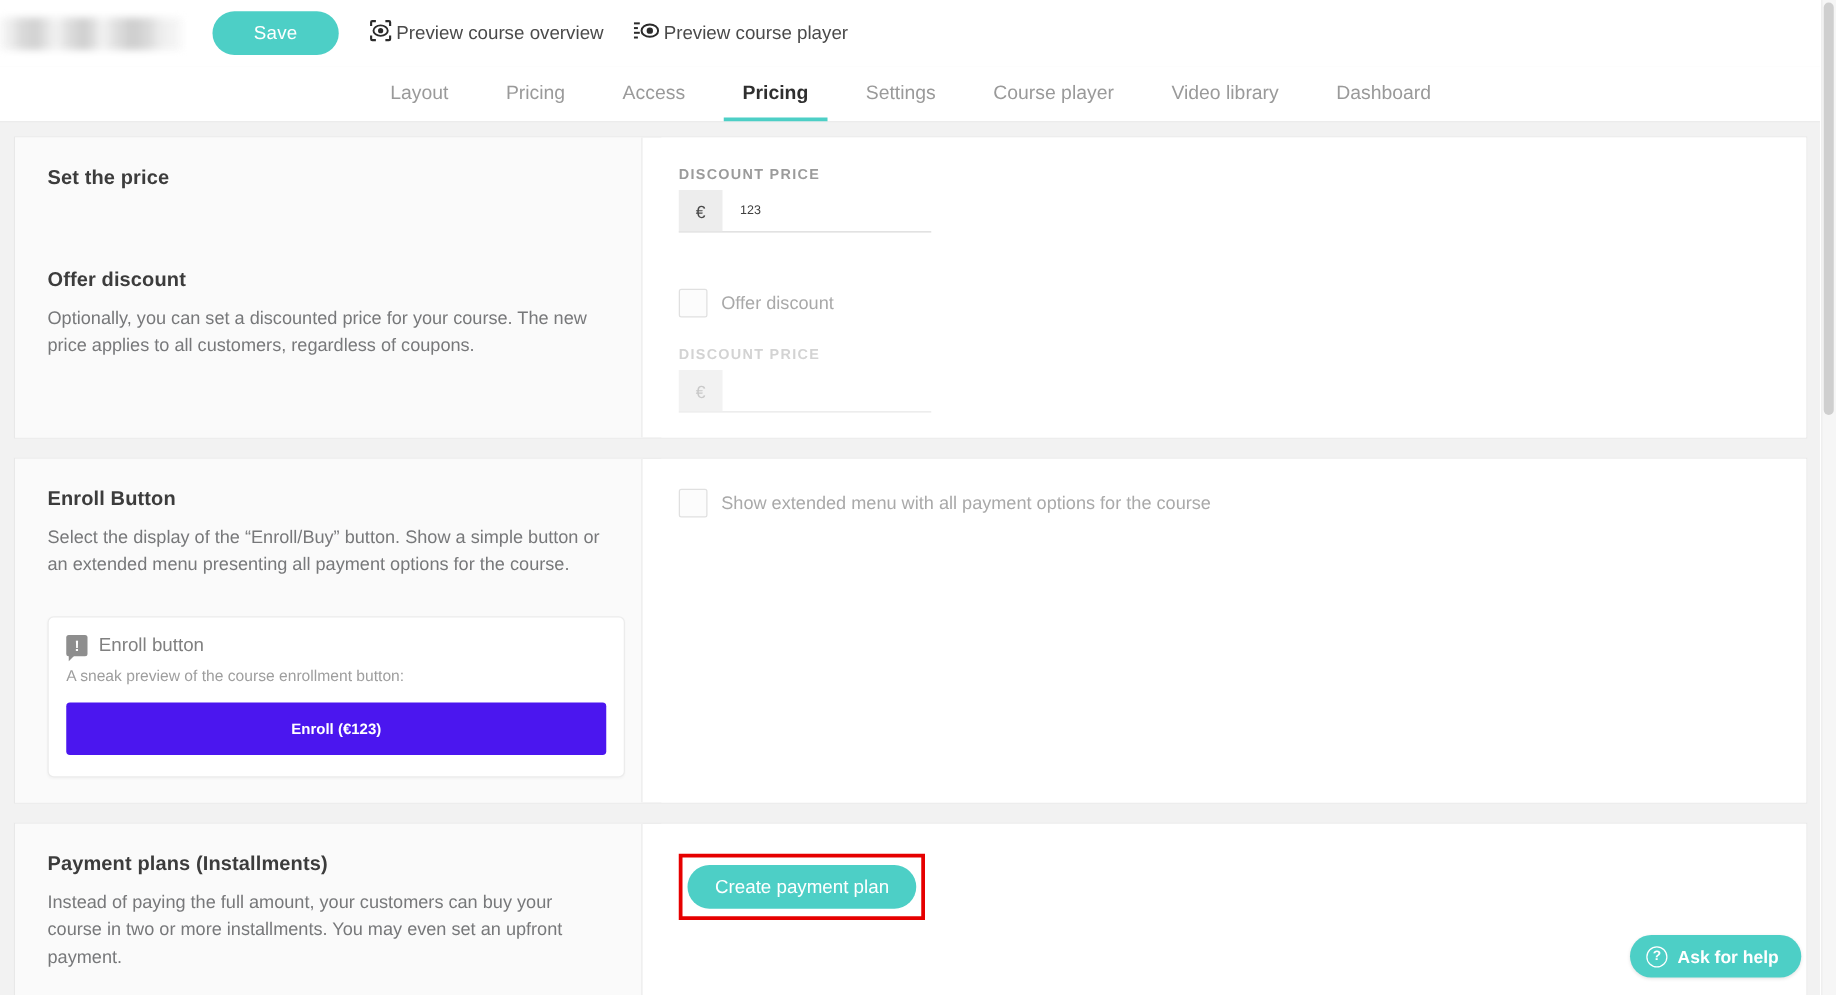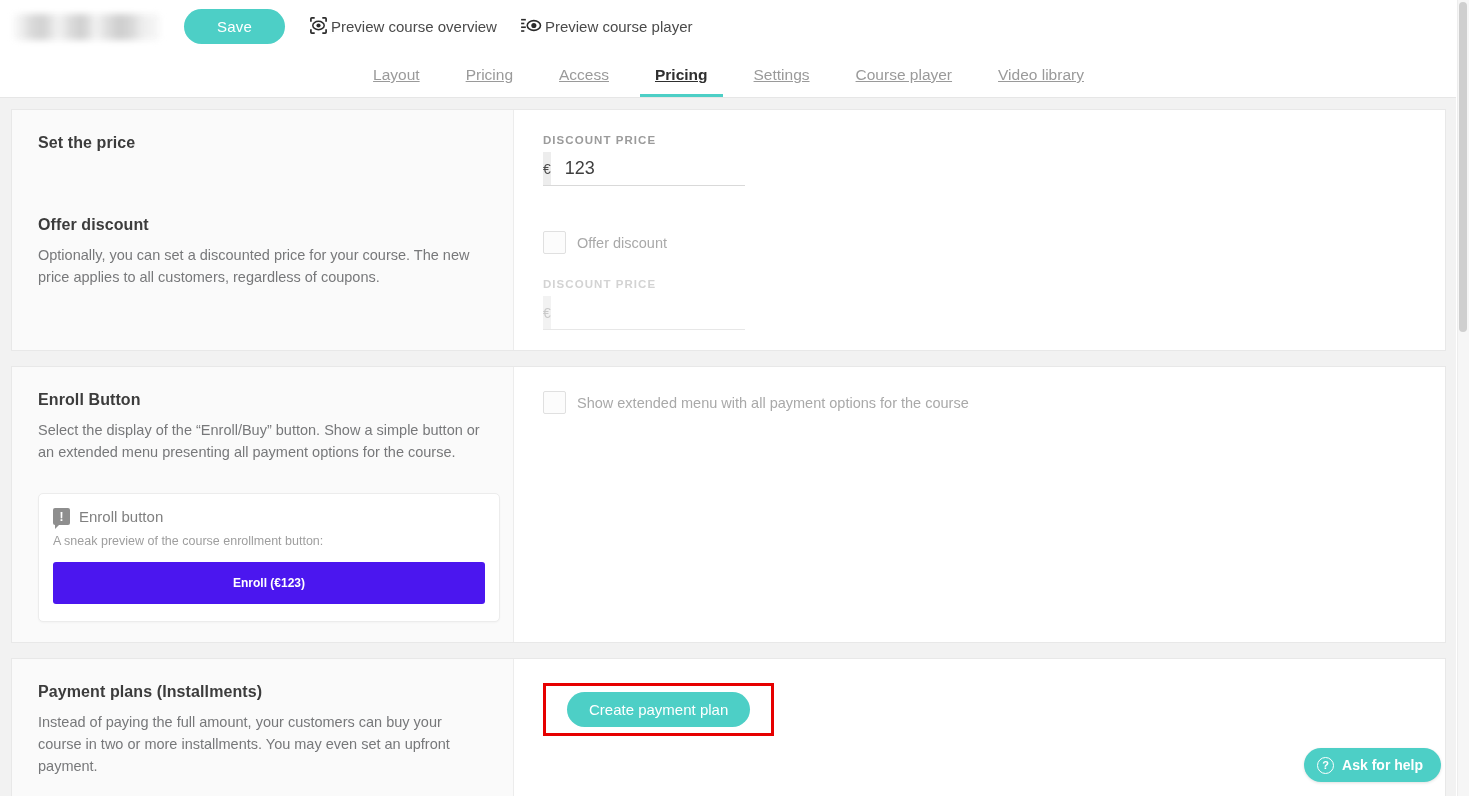--- a/index.html
+++ b/index.html
@@ -12,21 +12,20 @@
     -webkit-font-smoothing: antialiased;
   }
   .app { position: relative; width: 1469px; height: 796px; overflow: hidden; }
 
   
   .topbar {
     position: absolute; top: 0; left: 0;
     width: 1457px; height: 53px;
     background: #ffffff;
     display: flex; align-items: center;
-    padding-left: 14px;
   }
   .course-title-redacted {
     width: 146px; height: 26px;
     border-radius: 2px;
     background: linear-gradient(90deg,
        #f7f7f7 0%, #ececec 6%, #d8d8d8 12%, #cfcfcf 20%, #e8e8e8 27%,
        #f2f2f2 31%, #dcdcdc 38%, #cccccc 46%, #e0e0e0 52%, #f4f4f4 56%,
        #e2e2e2 62%, #cbcbcb 72%, #d5d5d5 80%, #ededed 88%, #f8f8f8 100%);
     filter: blur(3px);
     opacity: .95;
@@ -59,21 +58,20 @@
     border-bottom: 1px solid #e6e6e6;
     display: flex; align-items: stretch; justify-content: center;
   }
   .tab {
     display: flex; align-items: center; justify-content: center;
     padding: 0 23px;
     font-size: 15.5px;
     color: #9a9a9a;
     cursor: pointer;
     position: relative;
-    text-decoration: underline;
   }
   .tab.active { color: #2f2f2f; font-weight: bold; }
   .tab.active::after {
     content: ""; position: absolute;
     left: 8px; right: 8px; bottom: 0;
     height: 3px; background: #4dcfc6;
   }
 
   
   .content {
@@ -136,21 +134,21 @@
     width: 35px; height: 33px;
     background: #ededed;
     display: flex; align-items: center; justify-content: center;
     font-size: 14px; color: #4a4a4a;
   }
   .price-cur.muted { background: #f2f2f2; color: #c9c9c9; }
   .price-input {
     flex: 1 1 auto;
     border: none; outline: none;
     background: transparent;
-    font-size: 18px;
+    font-size: 10px;
     color: #3f3f3f;
     padding: 0 8px 0 14px;
     font-family: "Liberation Sans", sans-serif;
     height: 33px;
   }
   .price-input::placeholder { color: #cfcfcf; }
   .price-row.disabled { border-bottom-color: #e7e7e7; }
 
   
   .chk-row { display: flex; align-items: center; gap: 11px; }
@@ -216,21 +214,21 @@
     left: 2px; bottom: -4px;
     width: 0; height: 0;
     border-left: 5px solid #8e8e8e;
     border-bottom: 5px solid transparent;
   }
 
   
   .cta-wrap {
     position: relative;
     display: inline-block;
-    padding: 9px 24px;
+    padding: 9px 7px;
   }
   .cta-highlight {
     position: absolute;
     left: 0; top: 0; right: 0; bottom: 0;
     border: 3px solid #e60000;
     pointer-events: none;
   }
   .create-plan-btn {
     position: relative;
     border: none;
@@ -341,20 +339,23 @@
       </div>
     <div class="tab">
         <span>Settings</span>
       </div>
     <div class="tab">
         <span>Course player</span>
       </div>
     <div class="tab">
         <span>Video library</span>
       </div>
+    <div class="tab">
+        <span>Dashboard</span>
+      </div>
   </div>
 
   <div class="content">
 
     <div class="card">
       <div class="left">
         <h3 class="sec-title">Set the price</h3>
         <div class="block-gap"></div>
         <h3 class="sec-title">Offer discount</h3>
         <p class="sec-desc">Optionally, you can set a discounted price for your course. The new price applies to all customers, regardless of coupons.</p>

